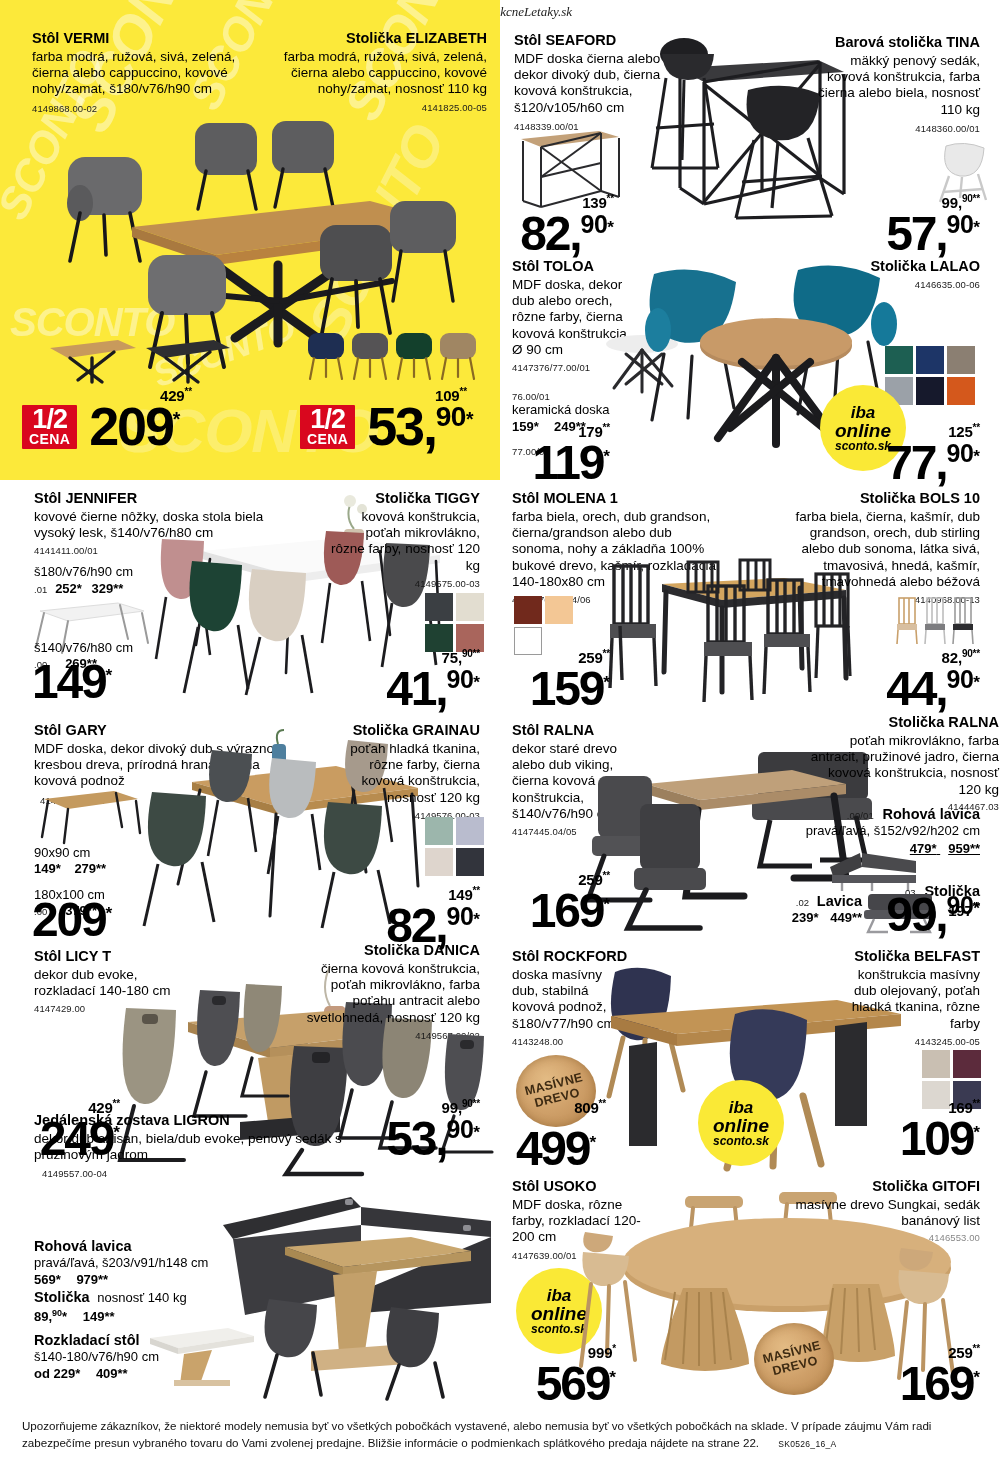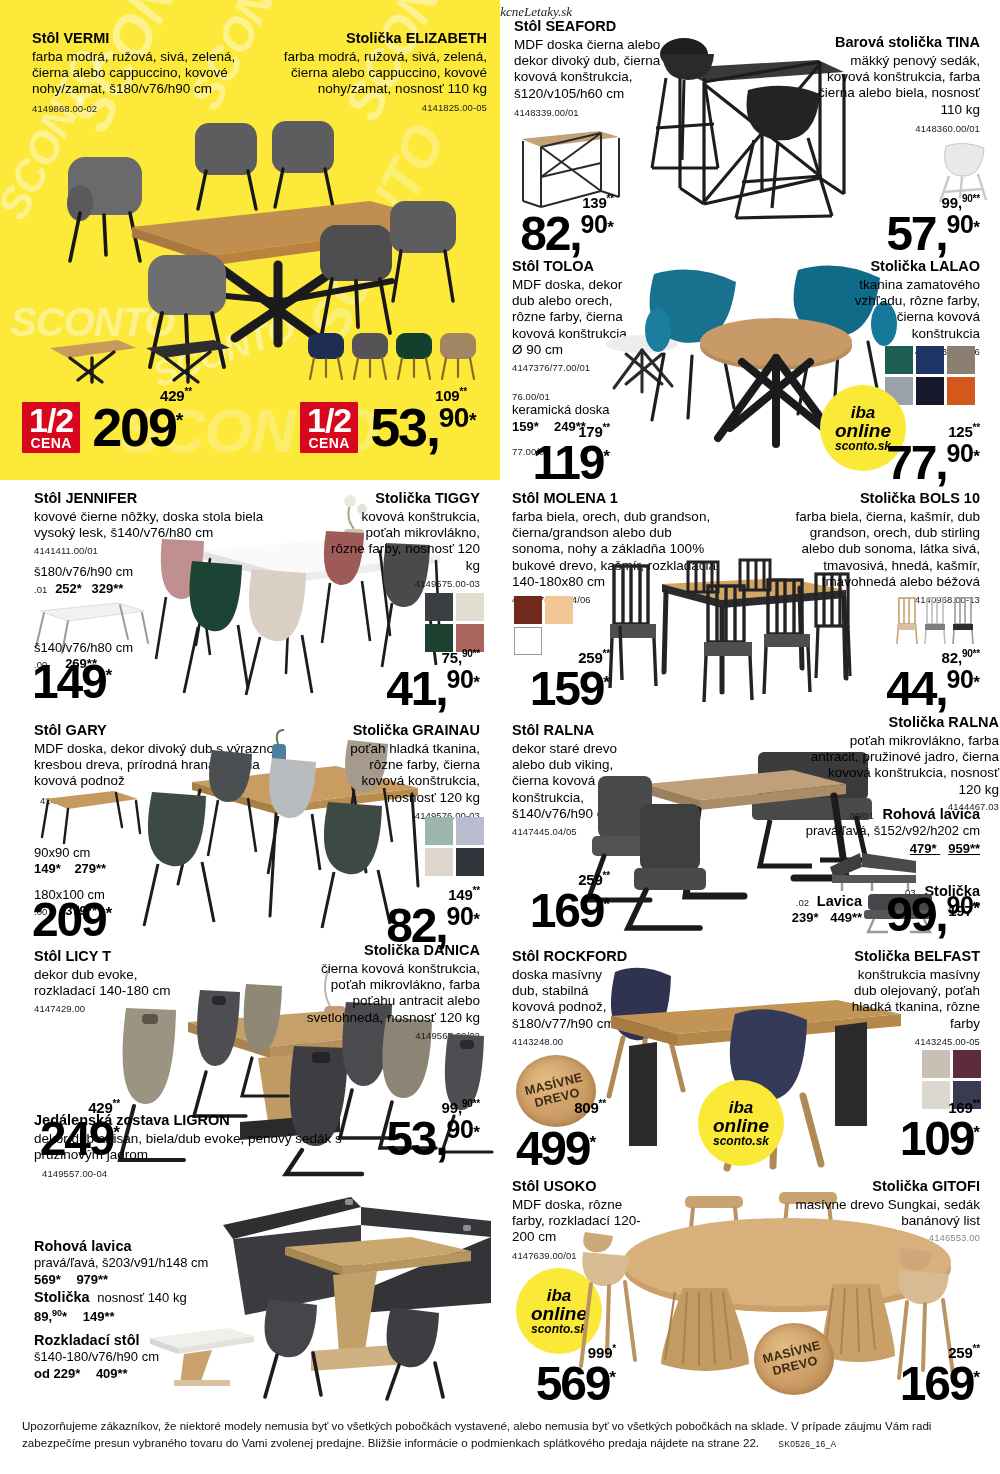--- a/index.html
+++ b/index.html
@@ -43,21 +43,21 @@
 
   
   .hero {
     position: absolute; left: 0; top: 0; width: 500px; height: 480px;
     background: #fce93a; overflow: hidden;
   }
   .hero-wm { position: absolute; color: #fff; opacity: .42; font-weight: bold;
              font-style: italic; letter-spacing: -1px; white-space: nowrap; }
   .halfprice { display: inline-block; background: #d9071e; color: #fff;
     text-align: center; padding: 2px 7px 3px; border-radius: 1px; vertical-align: middle; }
-  .halfprice .frac { font-size: 34px; font-weight: bold; line-height: .95; letter-spacing: -1px; }
+  .halfprice .frac { font-size: 27px; font-weight: bold; line-height: .95; letter-spacing: -1px; }
   .halfprice .cena { font-size: 14px; font-weight: bold; line-height: 1; letter-spacing: .4px; }
 
   
   .badge-online {
     position: absolute; width: 86px; height: 86px; border-radius: 50%;
     background: #fae936; display: flex; flex-direction: column;
     align-items: center; justify-content: center; text-align: center;
     font-style: italic; font-weight: bold; line-height: 1.02;
   }
   .badge-online .l1 { font-size: 17px; }
@@ -270,21 +270,21 @@
       <div class="halfprice">
         <div class="frac">1/2</div>
         <div class="cena">CENA</div>
       </div>
       <div class="newp p-hero" style="margin-left:12px;">
         <span>53,</span><span class="cents">90</span><span class="star">*</span>
       </div>
     </div>
   </div>
 
-  <div class="panel" style="left:514px;top:18px;width:180px;">
+  <div class="panel" style="left:514px;top:32px;width:180px;">
     <div class="ttl">Stôl SEAFORD</div>
     <div class="desc" style="margin-top:2px;">MDF doska čierna alebo dekor divoký dub, čierna kovová konštrukcia, š120/v105/h60 cm</div>
     <div class="code" style="margin-top:5px;">4148339.00/01</div>
   </div>
   <div class="art" style="left:515px;top:125px;">
     <svg width="110" height="85" viewBox="0 0 110 85">
       <polygon points="6,14 84,6 104,12 26,22" fill="#c3a179"></polygon>
       <g stroke="#2a2a2d" stroke-width="2" fill="none">
         <line x1="8" y1="16" x2="8" y2="76"></line>
           <line x1="26" y1="22" x2="26" y2="82"></line>
@@ -429,21 +429,20 @@
         <line x1="146" y1="100" x2="88" y2="180"></line>
           <line x1="146" y1="100" x2="204" y2="178"></line>
         <line x1="146" y1="100" x2="146" y2="186"></line>
         <line x1="112" y1="104" x2="196" y2="172"></line>
           <line x1="180" y1="104" x2="100" y2="170"></line>
       </g>
     </svg>
   </div>
   <div class="panel right" style="left:838px;top:258px;width:142px;">
     <div class="ttl">Stolička LALAO</div>
-    <div class="desc" style="margin-top:2px;">tkanina zamatového vzhľadu, rôzne farby, čierna kovová konštrukcia</div>
     <div class="code" style="margin-top:4px;">4146635.00-06</div>
   </div>
   <div class="panel" style="left:885px;top:346px;">
     <div class="sw-grid" style="grid-template-columns:repeat(3,28px);">
       <div class="sw" style="background:#1d5f52"></div>
       <div class="sw" style="background:#1d3567"></div>
       <div class="sw" style="background:#8b7f72"></div>
       <div class="sw" style="background:#9ba1a8"></div>
       <div class="sw" style="background:#16192c"></div>
       <div class="sw" style="background:#d4581c"></div>

